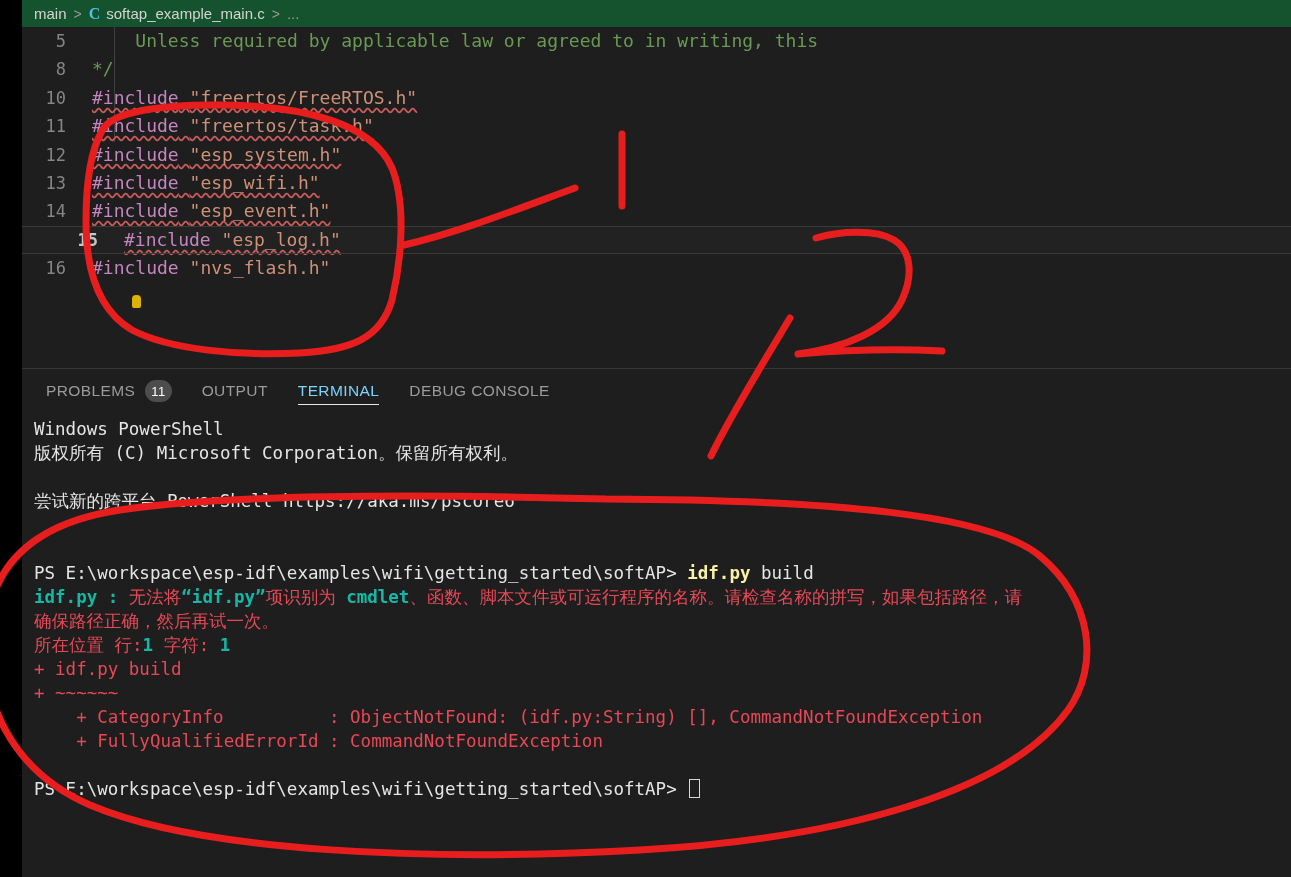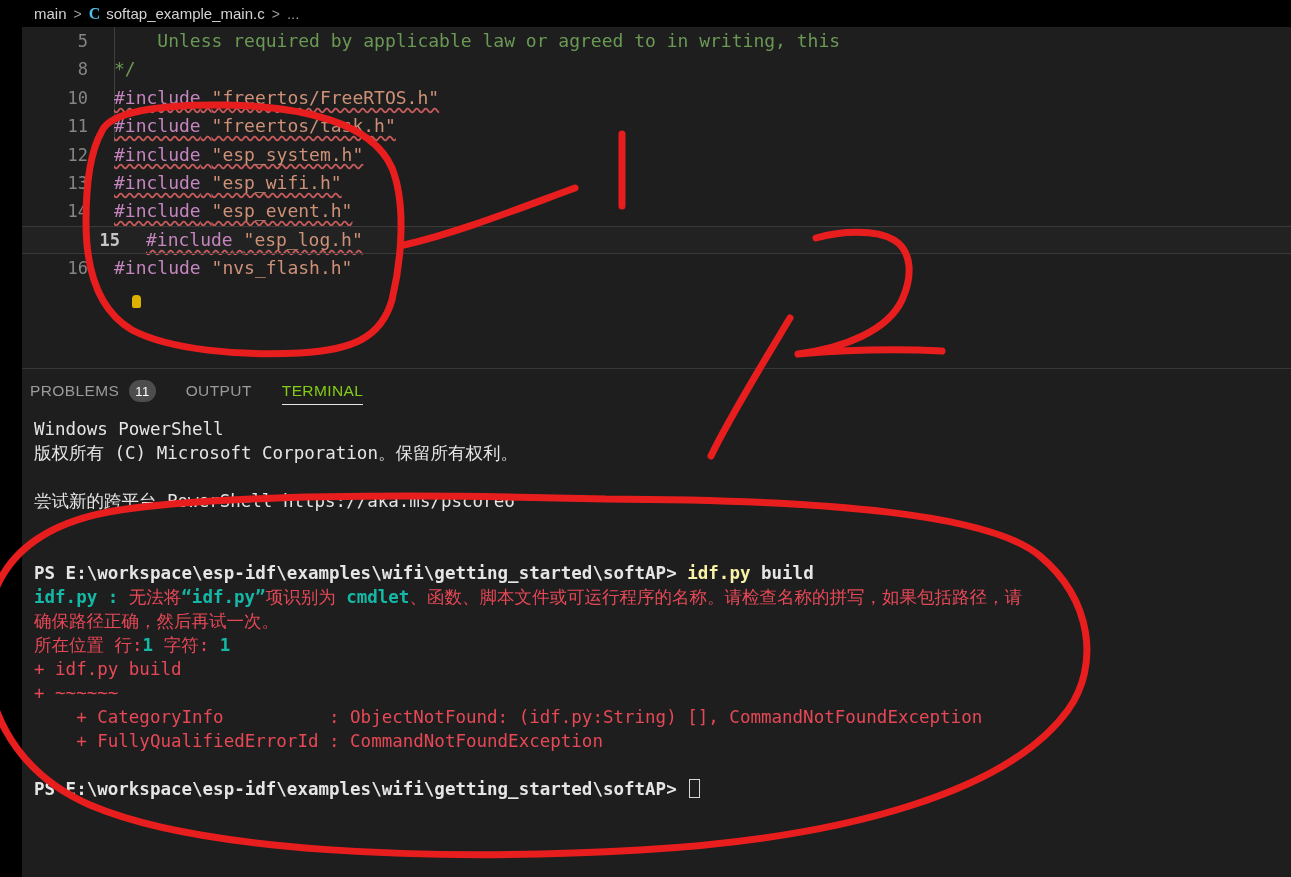--- a/index.html
+++ b/index.html
@@ -31,21 +31,21 @@
     background: #000000;
     z-index: 5;
   }
 
   
   .breadcrumb-bar {
     position: absolute;
     left: 22px; top: 0;
     width: 1269px;
     height: 27px;
-    background: #000000;
+    background: #14532d;
     display: flex;
     align-items: center;
     padding-left: 12px;
     box-sizing: border-box;
     font-family: "Liberation Sans", sans-serif;
     font-size: 15px;
     color: #cccccc;
     white-space: nowrap;
   }
   .bc-item { color: #d4d4d4; }
@@ -72,21 +72,20 @@
     background: #1e1e1e;
     overflow: hidden;
   }
   .code-line {
     position: relative;
     height: 28.4px;
     line-height: 28.4px;
     white-space: pre;
     font-family: "DejaVu Sans Mono", monospace;
     font-size: 18px;
-    padding-left: 22px;
   }
   .code-line.active { background: #222222; }
   .code-line.active::before,
   .code-line.active::after {
     content: "";
     position: absolute;
     left: 0; right: 0;
     height: 1px;
     background: #3a3a3a;
   }
@@ -135,34 +134,34 @@
     width: 1269px;
     height: 509px;
     background: #1e1e1e;
     border-top: 1px solid #373737;
     box-sizing: border-box;
   }
   .panel-tabs {
     display: flex;
     align-items: center;
     height: 44px;
-    padding-left: 8px;
+    padding-left: 24px;
     font-family: "Liberation Sans", sans-serif;
   }
   .ptab {
     position: relative;
     height: 44px;
     display: flex;
     align-items: center;
     margin-right: 30px;
     font-size: 15.5px;
     letter-spacing: .4px;
     color: #9b9b9b;
   }
-  .ptab.active { color: #84cc16; }
+  .ptab.active { color: #7dd3fc; }
   .ptab.active::after {
     content: "";
     position: absolute;
     left: 0; right: 0; bottom: 8px;
     height: 1.5px;
     background: #e7e7e7;
   }
   .badge {
     margin-left: 10px;
     min-width: 22px;
@@ -189,21 +188,21 @@
     color: #cccccc;
     white-space: pre;
     overflow: hidden;
   }
   .t-line { height: 24px; }
   .t-blank { height: 24px; }
   .t-white { color: #e5e5e5; }
   .t-err   { color: #e74856; text-align: center; }
   .t-err-strong { color: #14b8a6; font-weight: bold; }
   .t-cmd   { color: #f9f1a5; font-weight: bold; }
-  .t-bold  { color: #e5e5e5; font-weight: bold; }
+  .t-bold  { color: #e5e5e5; font-weight: normal; }
   .cursor-box {
     display: inline-block;
     width: 11px;
     height: 19px;
     border: 1.5px solid #d8d8d8;
     box-sizing: border-box;
     vertical-align: -3px;
     margin-left: 2px;
   }
 
@@ -254,20 +253,23 @@
         <div class="ptab">
           <span>PROBLEMS</span>
           <span class="badge">11</span>
         </div>
         <div class="ptab">
           <span>OUTPUT</span>
         </div>
         <div class="ptab active">
           <span>TERMINAL</span>
         </div>
+        <div class="ptab">
+          <span>DEBUG CONSOLE</span>
+        </div>
       </div>
     <div class="terminal" id="terminal-body"><div class="t-line"><span class="t-white">Windows PowerShell</span></div><div class="t-line"><span class="t-white">版权所有 (C) Microsoft Corporation。保留所有权利。</span></div><div class="t-blank"></div><div class="t-line"><span class="t-white">尝试新的跨平台 PowerShell https://aka.ms/pscore6</span></div><div class="t-blank"></div><div class="t-blank"></div><div class="t-line"><span class="t-bold">PS E:\workspace\esp-idf\examples\wifi\getting_started\softAP&gt; </span><span class="t-cmd">idf.py</span><span class="t-bold"> build</span></div><div class="t-line"><span class="t-err-strong">idf.py : </span><span class="t-err">无法将</span><span class="t-err-strong">“idf.py”</span><span class="t-err">项识别为 </span><span class="t-err-strong">cmdlet</span><span class="t-err">、函数、脚本文件或可运行程序的名称。请检查名称的拼写，如果包括路径，请</span></div><div class="t-line"><span class="t-err">确保路径正确，然后再试一次。</span></div><div class="t-line"><span class="t-err">所在位置 行:</span><span class="t-err-strong">1</span><span class="t-err"> 字符: </span><span class="t-err-strong">1</span></div><div class="t-line"><span class="t-err">+ idf.py build</span></div><div class="t-line"><span class="t-err">+ ~~~~~~</span></div><div class="t-line"><span class="t-err">    + CategoryInfo          : ObjectNotFound: (idf.py:String) [], CommandNotFoundException</span></div><div class="t-line"><span class="t-err">    + FullyQualifiedErrorId : CommandNotFoundException</span></div><div class="t-blank"></div><div class="t-line"><span class="t-bold">PS E:\workspace\esp-idf\examples\wifi\getting_started\softAP&gt; </span><span class="cursor-box"></span></div></div>
   </div>
 
   <svg class="annot" viewBox="0 0 1291 877" xmlns="http://www.w3.org/2000/svg">
     <g fill="none" stroke="#e81e1e" stroke-width="7" stroke-linecap="round" stroke-linejoin="round">
 
       <path d="M 102 131 C 110 112, 160 104, 225 105
                C 300 106, 372 122, 392 168
                C 406 203, 402 258, 392 300

